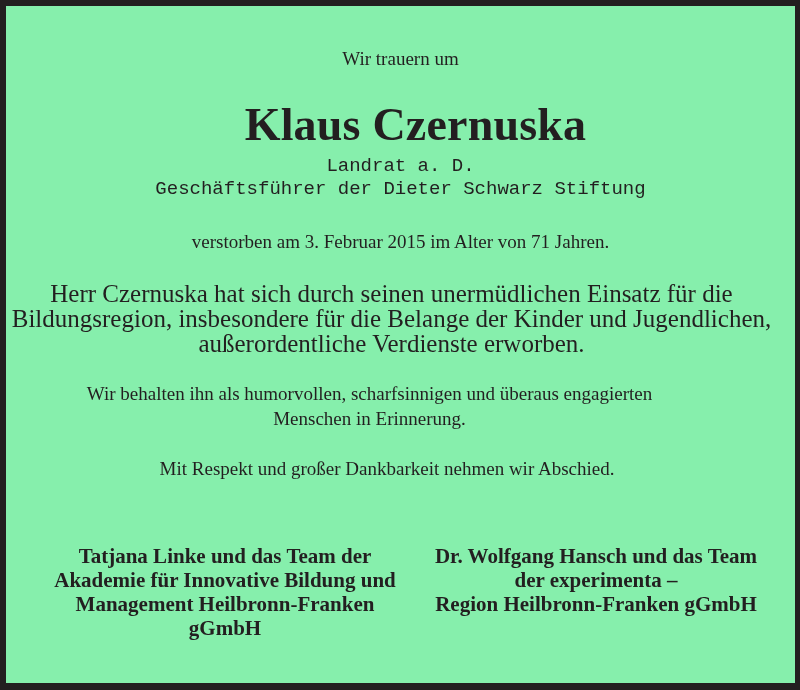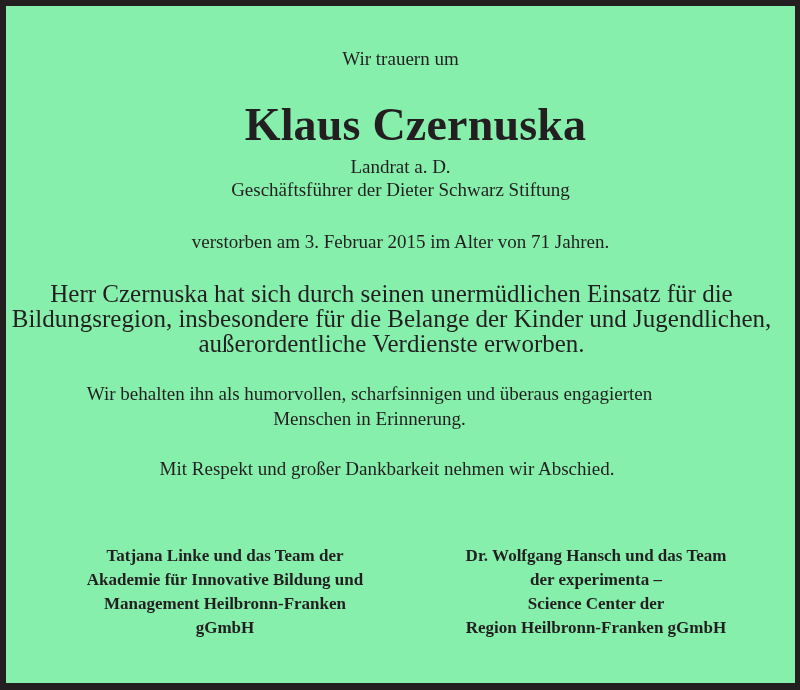--- a/index.html
+++ b/index.html
@@ -52,20 +52,21 @@
       letter-spacing: 0.2px;
       padding-left: 15px;
     }
     .titles {
       position: absolute;
       left: 0;
       width: 789px;
       top: 149px;
       font-size: 19px;
       line-height: 23px;
+      font-family: Liberation Mono, monospace;
     }
     .death {
       position: absolute;
       left: 0;
       width: 789px;
       top: 224px;
       font-size: 19px;
       line-height: 23px;
     }
     .para1 {
@@ -95,21 +96,21 @@
     .line { display: block; white-space: nowrap; }
     .signers {
       position: absolute;
       top: 538px;
       left: 0;
       width: 789px;
     }
     .signer {
       position: absolute;
       top: 0;
-      font-size: 17px;
+      font-size: 21px;
       line-height: 24px;
       font-weight: bold;
       text-align: center;
     }
     .signer-left { left: 40px; width: 358px; }
     .signer-right { left: 412px; width: 356px; }
   </style>
 </head>
 <body>
 
@@ -145,19 +146,18 @@
     <div class="signers">
       <div class="signer signer-left">
         <span class="line">Tatjana Linke und das Team der</span>
         <span class="line">Akademie für Innovative Bildung und</span>
         <span class="line">Management Heilbronn-Franken</span>
         <span class="line">gGmbH</span>
       </div>
       <div class="signer signer-right">
         <span class="line">Dr. Wolfgang Hansch und das Team</span>
         <span class="line">der experimenta –</span>
-        <span class="line">Science Center der</span>
         <span class="line">Region Heilbronn-Franken gGmbH</span>
       </div>
     </div>
 
   </div>
 </div>
 
 </body></html>

